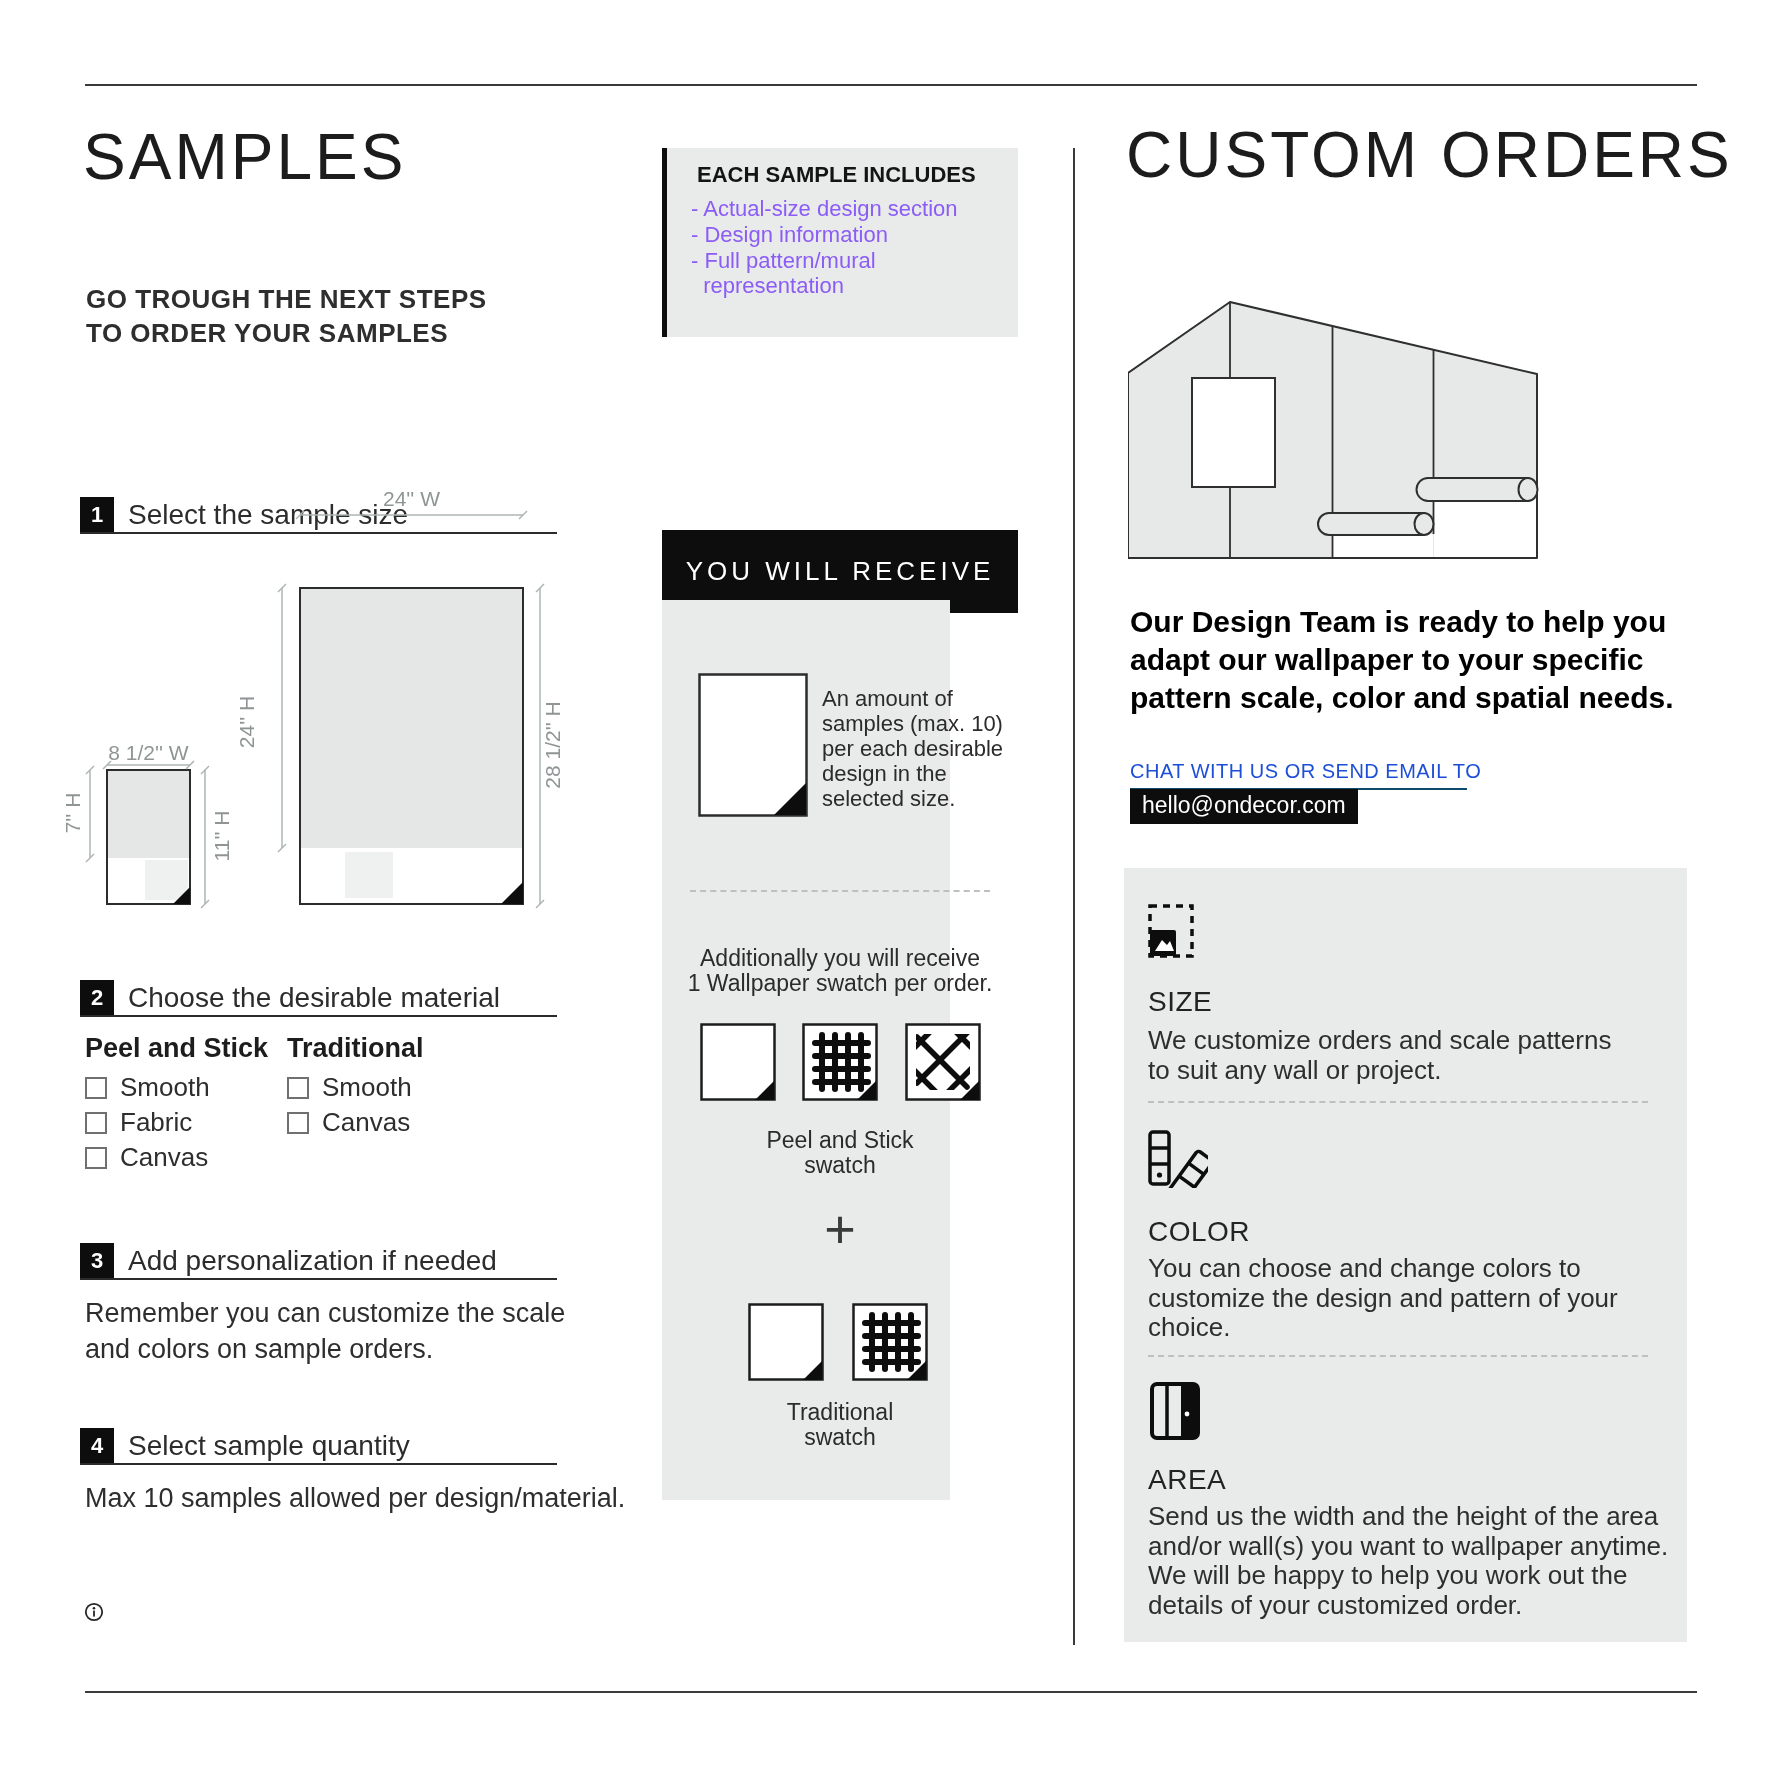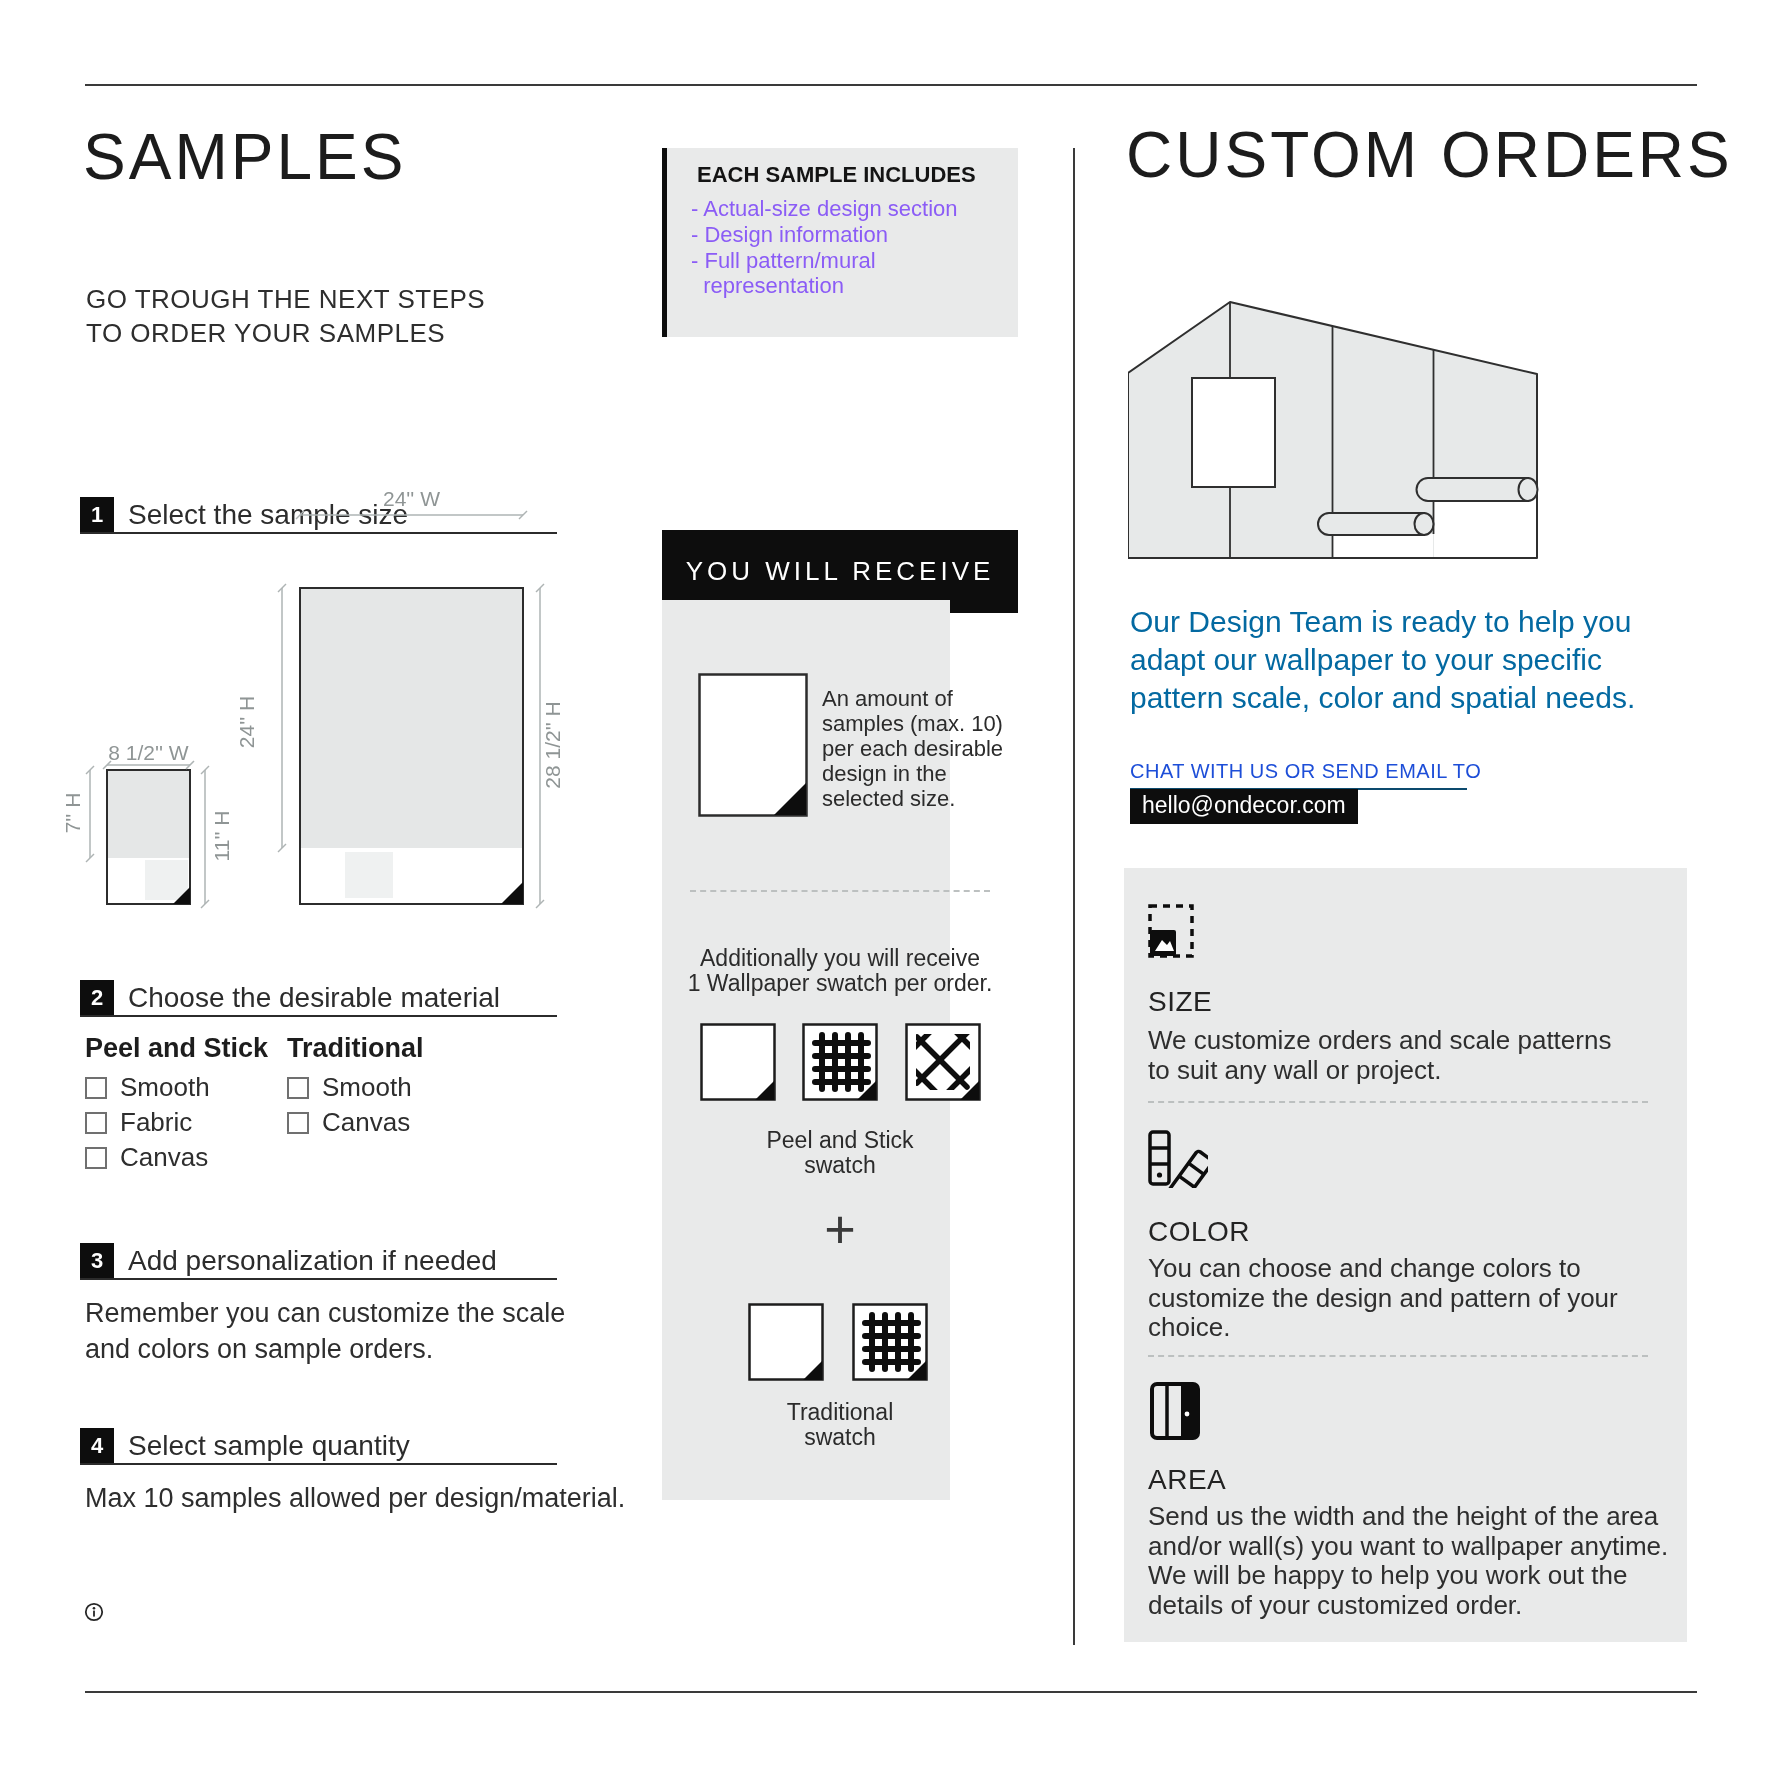--- a/index.html
+++ b/index.html
@@ -3,21 +3,21 @@
 <meta charset="utf-8">
 <style>
   html,body{margin:0;padding:0;background:#fff;}
   #canvas{position:relative;width:1780px;height:1780px;background:#ffffff;overflow:hidden;
           font-family:"Liberation Sans", sans-serif;color:#2d2d2d;}
   .abs{position:absolute;}
   .pre{white-space:pre;}
   .rule{position:absolute;background:#3a3a3a;height:2px;}
   .vrule{position:absolute;background:#3a3a3a;width:2px;}
   .big-title{font-size:64px;font-weight:300;letter-spacing:3px;color:#1c1c1c;white-space:nowrap;}
-  .subtitle{font-size:26px;line-height:34px;color:#2e2e2e;letter-spacing:0.5px;}
+  .subtitle{font-size:26px;line-height:34px;color:#2e2e2e;letter-spacing:0.5px;font-weight:bold;}
   .step{position:absolute;left:80px;width:477px;height:35px;border-bottom:2px solid #2b2b2b;
         display:flex;align-items:center;}
   .step-num{width:34px;height:35px;background:#0d0d0d;color:#fff;font-size:22px;font-weight:bold;
             display:flex;align-items:center;justify-content:center;flex:0 0 34px;}
   .step-label{margin-left:14px;font-size:28px;color:#2c2c2c;white-space:nowrap;}
   .dim-label{position:absolute;color:#8f9595;font-size:21px;white-space:nowrap;}
   .dim-center{position:absolute;width:0;height:0;}
   .dim-center > div{position:absolute;transform:translate(-50%,-50%) rotate(-90deg);
                     color:#8f9595;font-size:21px;white-space:nowrap;}
   .mat-title{position:absolute;font-size:27px;font-weight:bold;color:#1d1d1d;white-space:nowrap;}
@@ -28,21 +28,21 @@
                 border-left:5px solid #0d0d0d;box-sizing:border-box;}
   .includes-title{position:absolute;left:30px;top:14px;font-size:22px;font-weight:bold;color:#141414;}
   .includes-item{position:absolute;left:24px;font-size:22px;line-height:25px;color:#8b5cf6;}
   .receive-header{position:absolute;left:662px;top:530px;width:356px;height:83px;background:#0d0d0d;
                   display:flex;align-items:center;justify-content:center;}
   .receive-header span{color:#fff;font-size:26px;letter-spacing:4px;white-space:nowrap;}
   .receive-panel{position:absolute;left:662px;top:600px;width:288px;height:900px;background:#e9eaea;}
   .dashed{position:absolute;border-top:2px dashed #bcc0c0;}
   .center-text{text-align:center;font-size:23px;line-height:25px;color:#2b2b2b;}
   .plus{font-size:54px;font-weight:200;color:#3a3a3a;text-align:center;line-height:54px;}
-  .intro{font-size:30px;line-height:38px;color:#0369a1;}
+  .intro{font-size:30px;line-height:38px;color:#000000;font-weight:bold;}
   .chat-label{position:absolute;left:1130px;top:760px;width:337px;border-bottom:2px solid #0c4a6e;
               padding-bottom:5px;font-size:20px;letter-spacing:0.5px;color:#1d4ed8;white-space:nowrap;}
   .email-badge{position:absolute;left:1130px;top:789px;background:#0d0d0d;color:#fff;
                font-size:23px;padding:3px 12px 5px 12px;}
   .custom-panel{position:absolute;left:1124px;top:868px;width:563px;height:774px;background:#e9eaea;}
   .feature-name{position:absolute;font-size:28px;color:#232323;letter-spacing:0.5px;text-align:center;}
   .feature-text{position:absolute;font-size:26px;line-height:29.5px;color:#2e2e2e;}
   .footnote-text{font-size:19px;line-height:26px;letter-spacing:0.4px;color:#272727;}
 </style>
 </head>

